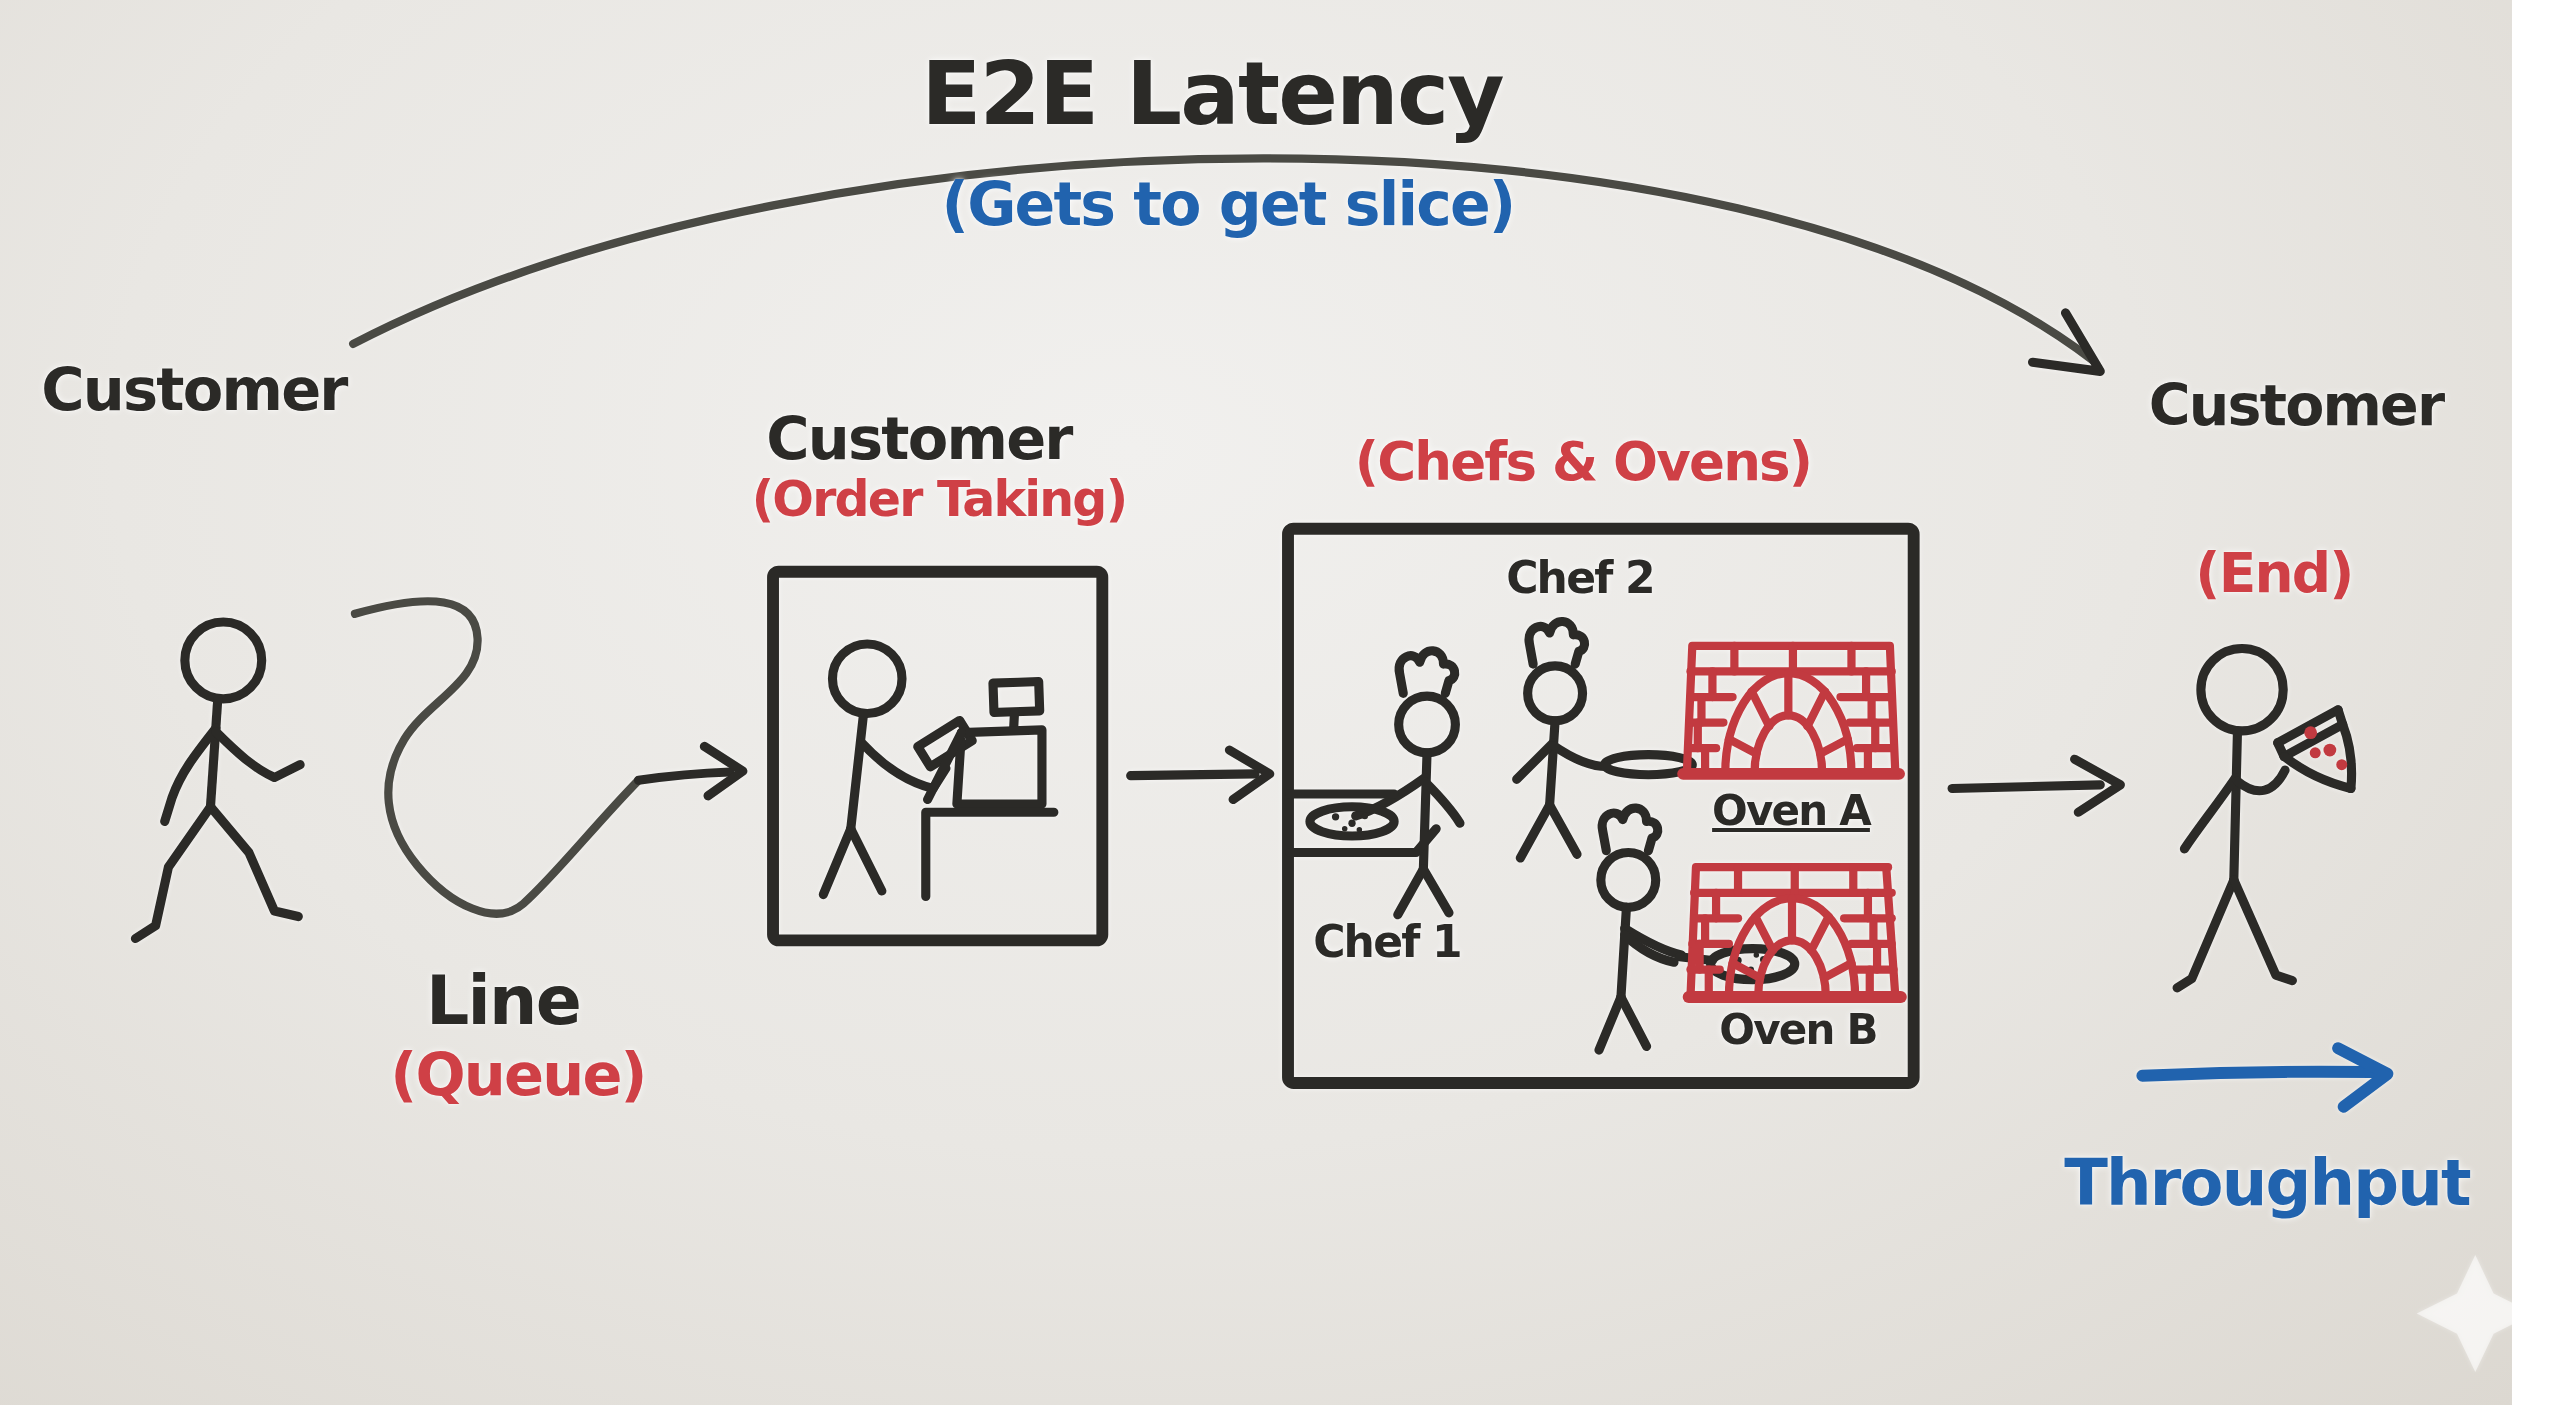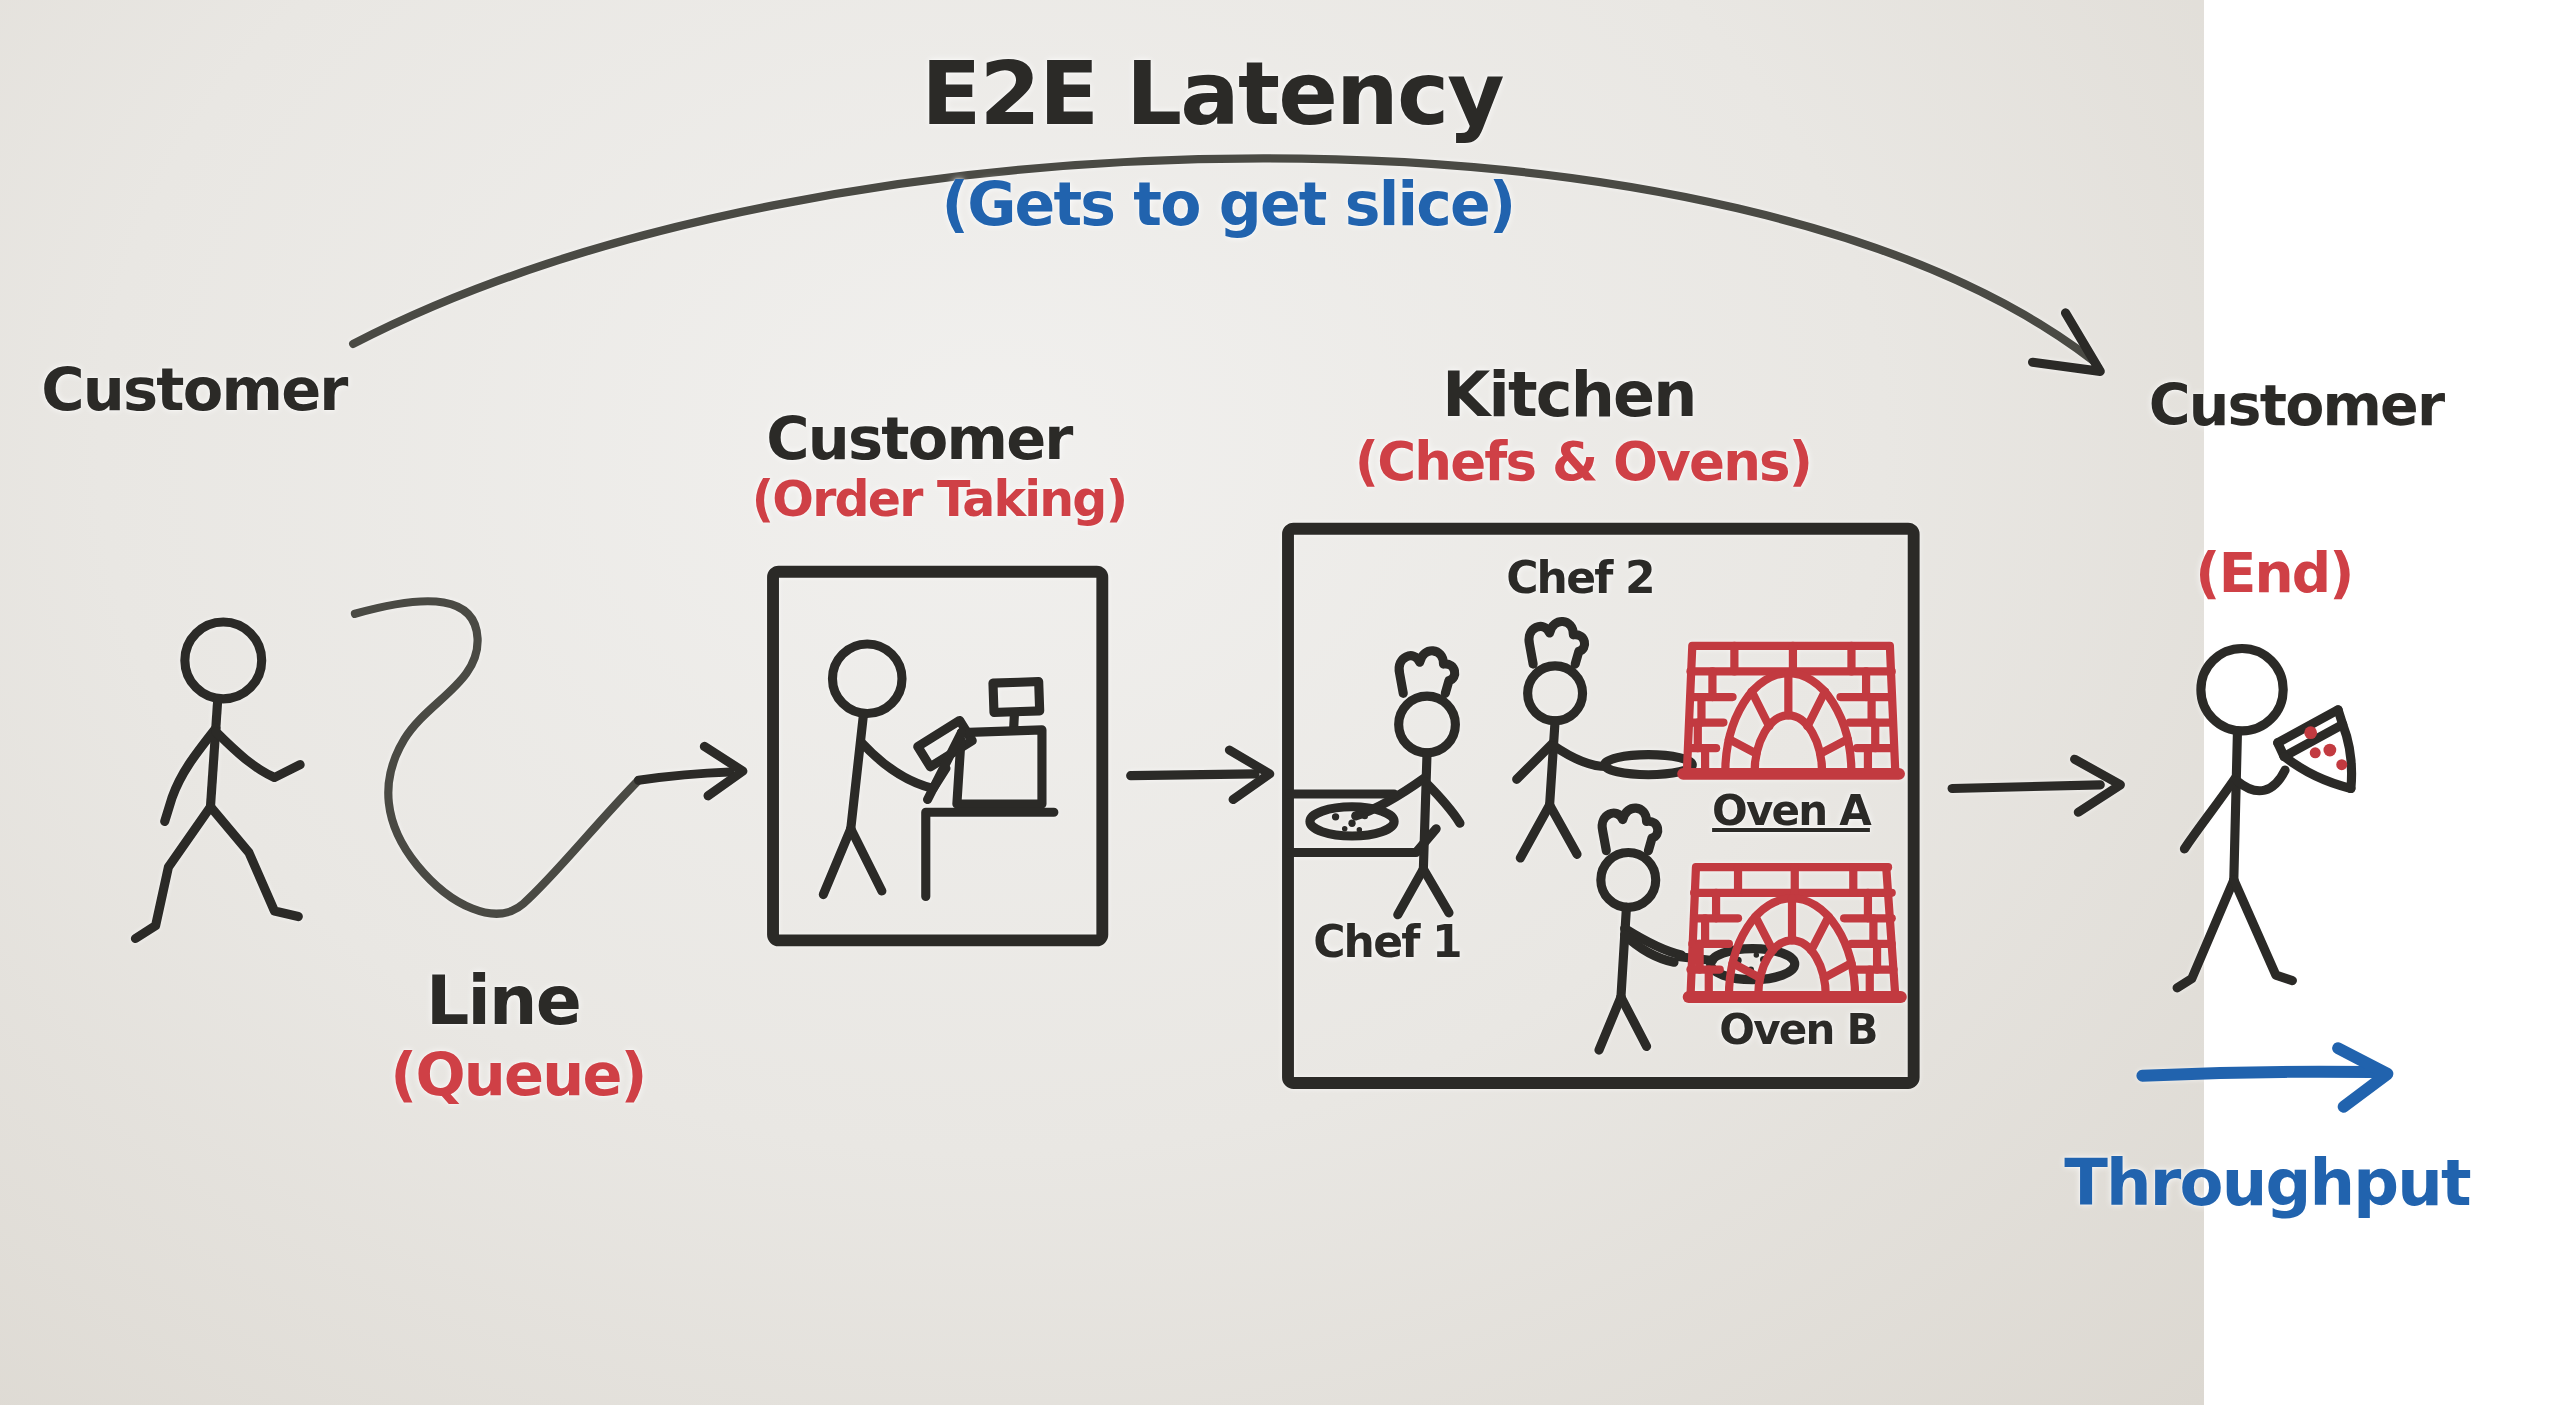--- a/index.html
+++ b/index.html
@@ -1,21 +1,21 @@
 <!DOCTYPE html>
 <html style="--bg: #e9e7e3; --ink: #2b2a27; --arc-gray: #4a4a44; --red: #cf4046; --oven-red: #c23a40; --blue: #2163ae;font-size:14.6px"><head>
 <meta charset="utf-8">
 <style>
   :root{
     --bg:#e9e7e3; --ink:#2b2a27; --arc-gray:#4a4a44;
     --red:#cf4046; --oven-red:#c23a40; --blue:#2163ae;
   }
   html,body{margin:0;padding:0;}
   body{width:2576px;height:1405px;overflow:hidden;font-family:"DejaVu Sans",sans-serif;}
-  #board{position:absolute;inset:0;width:2204px;height:1405px;
+  #board{position:absolute;inset:0;width:2512px;height:1405px;
     background:radial-gradient(ellipse at 45% 32%, #f1f0ee 0%, var(--bg) 52%, #dcd8d1 100%);}
   #drawing{position:absolute;left:0;top:0;width:2576px;height:1405px;
     filter:drop-shadow(0 0 2.7px rgba(255,255,255,.65));}
   .lbl{position:absolute;transform:translateX(-50%);white-space:nowrap;font-weight:700;
     letter-spacing:-1.8px;line-height:1.3;text-align:center;
     text-shadow:0 0 7.3px rgba(255,255,255,.85),0 0 1.8px rgba(255,255,255,.9);}
   .ink{color:var(--ink);} .red{color:var(--red);} .blue{color:var(--blue);}
   .s-ink{stroke:var(--ink);stroke-width:10;fill:none;stroke-linecap:round;stroke-linejoin:round;}
   .s-arc{stroke:var(--arc-gray);stroke-width:9;fill:none;stroke-linecap:round;stroke-linejoin:round;}
   .s-red{stroke:var(--oven-red);stroke-width:9;fill:none;stroke-linecap:round;stroke-linejoin:round;}
@@ -236,21 +236,20 @@
   <div class="lbl ink" style="left:194px;top:352px;font-size:59px;">
     <div>Customer</div>
   </div>
 
   <div class="lbl ink" style="left:503px;top:957px;font-size:68px;">Line</div>
   <div class="lbl red" style="left:518px;top:1037px;font-size:59px;">(Queue)</div>
 
   <div class="lbl ink" style="left:919px;top:401px;font-size:59px;">Customer</div>
   <div class="lbl red" style="left:939px;top:468px;font-size:49px;">(Order Taking)</div>
 
-  <div class="lbl ink" style="left:1569px;top:355px;font-size:62px;">Kitchen</div>
   <div class="lbl red" style="left:1583px;top:428px;font-size:53px;">(Chefs &amp; Ovens)</div>
   <div class="lbl ink" style="left:1580px;top:549px;font-size:44px;">Chef 2</div>
   <div class="lbl ink" style="left:1387px;top:913px;font-size:44px;">Chef 1</div>
   <div class="lbl ink" style="left:1791px;top:784px;font-size:42px;text-decoration:underline;">Oven A</div>
   <div class="lbl ink" style="left:1798px;top:1003px;font-size:42px;">Oven B</div>
 
   <div class="lbl ink" style="left:2296px;top:368px;font-size:57px;">
     <div>Customer</div>
   </div>
   <div class="lbl red" style="left:2274px;top:538px;font-size:55px;">(End)</div>

